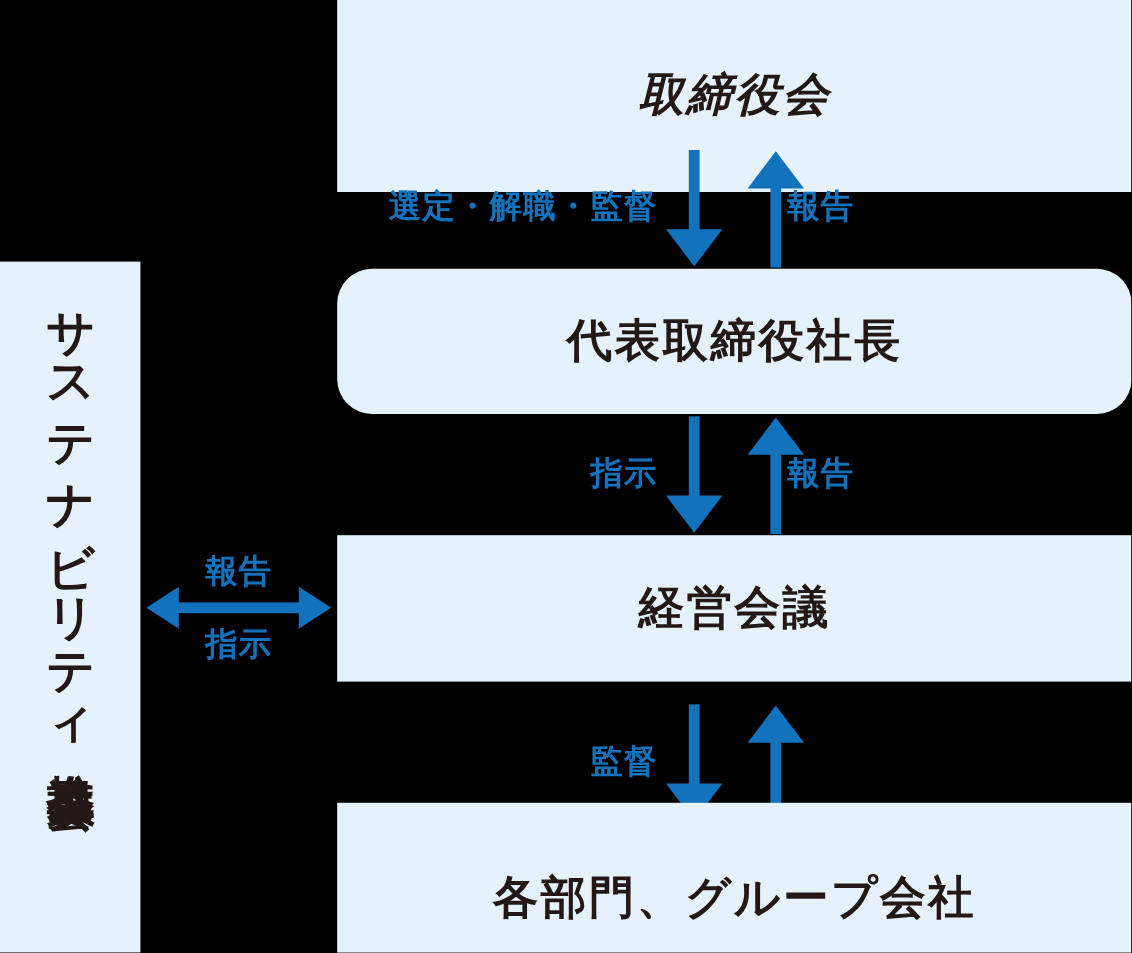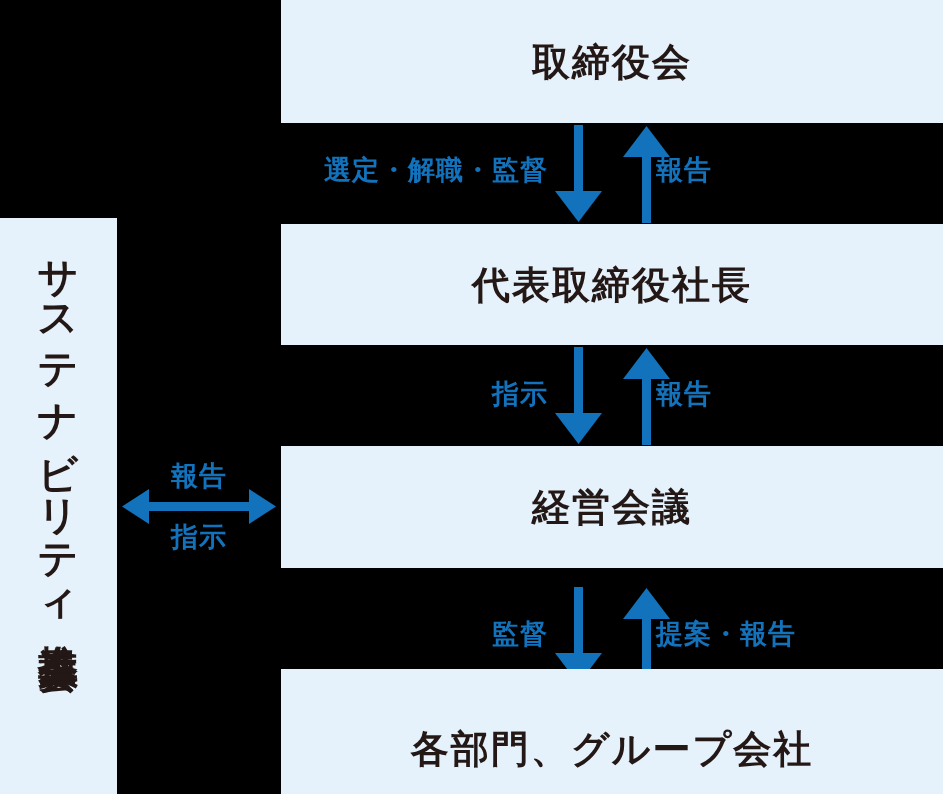--- a/index.html
+++ b/index.html
@@ -28,22 +28,22 @@
   }
   .node-label {
     color: #231815;
     font-size: 38px;
     font-weight: bold;
     letter-spacing: 2px;
     line-height: 1;
     white-space: nowrap;
   }
 
-  #box-board      { top: 0px;   height: 123px; }
-  #box-president  { top: 224px; height: 121px; }
+  #box-board      { top: 0px;   height: 160px; font-style: italic; }
+  #box-president  { top: 224px; height: 121px; border-radius: 29px; }
   #box-mgmt       { top: 446px; height: 122px; text-align: right; }
   #box-divisions  { top: 669px; height: 160px; }
 
   
   #committee-panel {
     position: absolute;
     left: 0px;
     top: 218px;
     width: 117px;
     height: 576px;
@@ -64,21 +64,21 @@
     white-space: nowrap;
   }
 
   
   .gap-row {
     position: absolute;
     left: 281px;
     width: 662px;
     height: 101px;
   }
-  #gap-1 { top: 123px; font-family: Liberation Mono, monospace; }
+  #gap-1 { top: 123px; }
   #gap-2 { top: 345px; }
   #gap-3 { top: 585px; }
 
   .arrow-svg {
     position: absolute;
     top: 0;
     left: 0;
   }
 
   .edge-label {
@@ -178,20 +178,19 @@
   <div class="gap-row" id="gap-3">
     <svg class="arrow-svg" width="662" height="101" viewBox="0 0 662 101">
       <g fill="#1272bc">
         <rect x="293" y="2" width="9" height="70"></rect>
         <polygon points="297.5,99 274,68 321,68"></polygon>
         <rect x="361" y="30" width="9" height="70"></rect>
         <polygon points="365.5,3 342,34 389,34"></polygon>
       </g>
     </svg>
     <span class="edge-label left-of-down">監督</span>
-    <span class="edge-label right-of-up">提案・報告</span>
   </div>
 
   <div class="node-box" id="box-divisions">
     <span class="node-label">各部門、グループ会社</span>
   </div>
 
 </div>
 
 </body></html>

